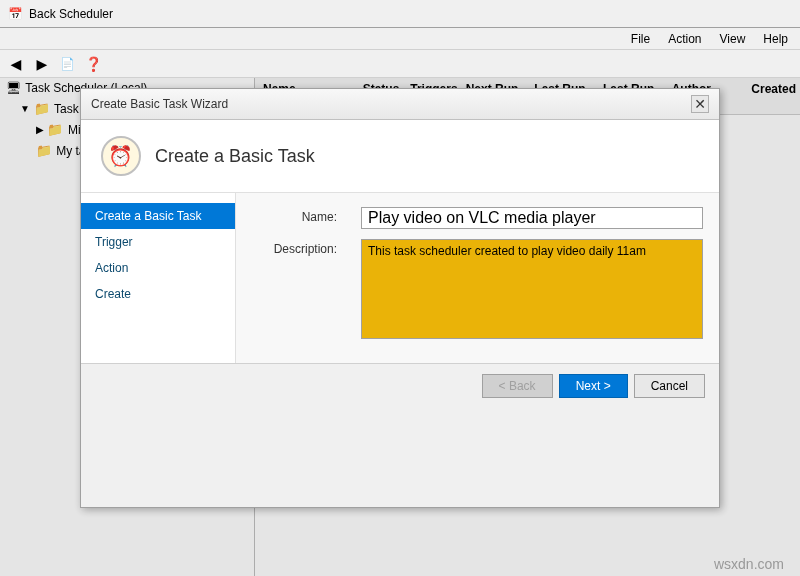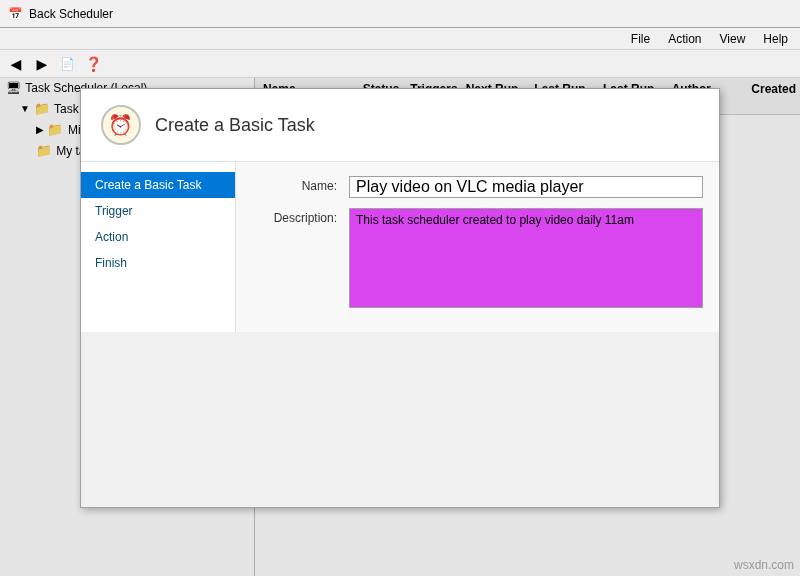--- a/index.html
+++ b/index.html
@@ -219,21 +219,21 @@
     .content-description {
       font-size: 12px;
       color: #333;
       margin-bottom: 14px;
       line-height: 1.5;
     }
     .form-row {
       display: flex;
       align-items: flex-start;
       margin-bottom: 10px;
-      gap: 12px;
+      gap: 24px;
     }
     .form-label {
       width: 85px;
       font-size: 12px;
       color: #333;
       padding-top: 3px;
       text-align: right;
       flex-shrink: 0;
     }
     .form-input {
@@ -245,21 +245,21 @@
       font-family: inherit;
       background: #fff;
     }
     .form-textarea {
       flex: 1;
       height: 100px;
       border: 1px solid #a0a0a0;
       padding: 4px 6px;
       font-size: 12px;
       font-family: inherit;
-      background: #d946ef;
+      background: #eab308;
       resize: none;
     }
 
     
     .dialog-footer {
       padding: 10px 14px;
       display: flex;
       justify-content: flex-end;
       gap: 6px;
       border-top: 1px solid #d0d0d0;
@@ -281,22 +281,22 @@
     }
     .btn:disabled {
       background: #d0d0d0;
       color: #a0a0a0;
       cursor: default;
     }
 
     .wsxdn-watermark {
       position: fixed;
       bottom: 4px;
-      right: 6px;
-      font-size: 12px;
+      right: 16px;
+      font-size: 14px;
       color: #999;
     }
   </style>
 </head>
 <body>
 
 <div class="title-bar">
   <span>📅</span>
   <span class="title-bar-text">Back Scheduler</span>
 </div>
@@ -348,45 +348,54 @@
       <div class="col-result">Last Run Result</div>
       <div class="col-author">Author</div>
       <div class="col-created">Created</div>
     </div>
   </div>
 </div>
 
 <div class="modal-overlay">
   <div class="dialog">
 
+    <div class="dialog-titlebar">
+      <span class="dialog-title-text">Create Basic Task Wizard</span>
+      <div class="dialog-close">✕</div>
+    </div>
 
     <div class="dialog-header">
       <div class="wizard-icon">⏰</div>
       <span class="dialog-header-title">Create a Basic Task</span>
     </div>
 
     <div class="dialog-body">
 
       <div class="steps-panel">
         <div class="step-item active">Create a Basic Task</div>
         <div class="step-item">Trigger</div>
         <div class="step-item">Action</div>
-        <div class="step-item">Finish</div>
+        <div class="step-item">Create</div>
       </div>
 
       <div class="content-panel">
 
         <div class="form-row">
           <span class="form-label">Name:</span>
           <input class="form-input" type="text" value="Play video on VLC media player" style="">
         </div>
 
         <div class="form-row">
           <span class="form-label">Description:</span>
           <textarea class="form-textarea" style="">This task scheduler created to play video daily 11am</textarea>
         </div>
       </div>
     </div>
 
+    <div class="dialog-footer">
+      <button class="btn" disabled="">&lt; Back</button>
+      <button class="btn btn-primary">Next &gt;</button>
+      <button class="btn">Cancel</button>
+    </div>
   </div>
 </div>
 
 <div class="wsxdn-watermark">wsxdn.com</div>
 
 </body></html>

